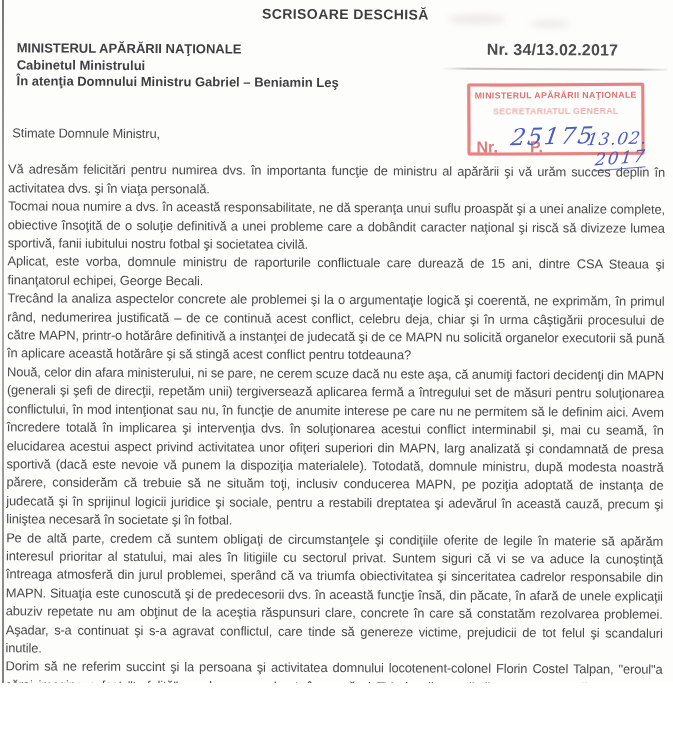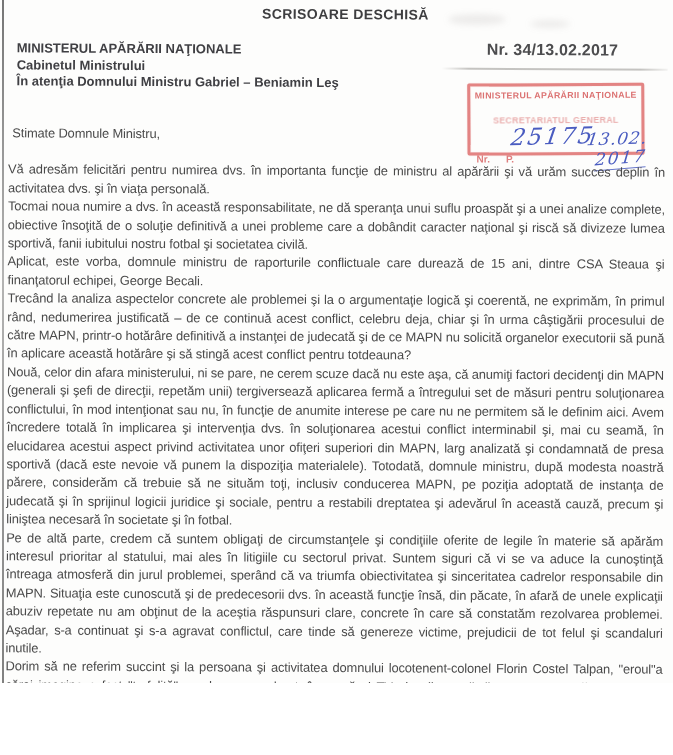--- a/index.html
+++ b/index.html
@@ -50,25 +50,25 @@
     transform:rotate(-.6deg);
     box-shadow:0 0 1px rgba(216,84,84,.4), inset 0 0 1px rgba(216,84,84,.35);
   }
   .stamp-l1,.stamp-l2{
     text-align:center;
     font-size:8.8px;font-weight:bold;letter-spacing:.35px;
     color:#d75f5f;
     white-space:nowrap;
   }
   .stamp-l1{opacity:.88;}
-  .stamp-l2{opacity:.5;margin-top:15px;filter:blur(.3px);}
+  .stamp-l2{opacity:.5;margin-top:6px;filter:blur(.3px);}
   .stamp-row{
-    margin-top:28px;
-    display:flex;gap:16px;
-    font-size:10px;font-weight:bold;color:#d75f5f;opacity:.8;
+    margin-top:22px;
+    display:flex;gap:32px;
+    font-size:16px;font-weight:bold;color:#d75f5f;opacity:.8;
     padding-left:2px;
   }
   .hw{
     position:absolute;
     font-family:"DejaVu Serif","Liberation Serif",serif;
     font-style:italic;
     color:#4a5cc0;
     transform:skewX(-10deg) rotate(-2deg);
     white-space:nowrap;
   }

